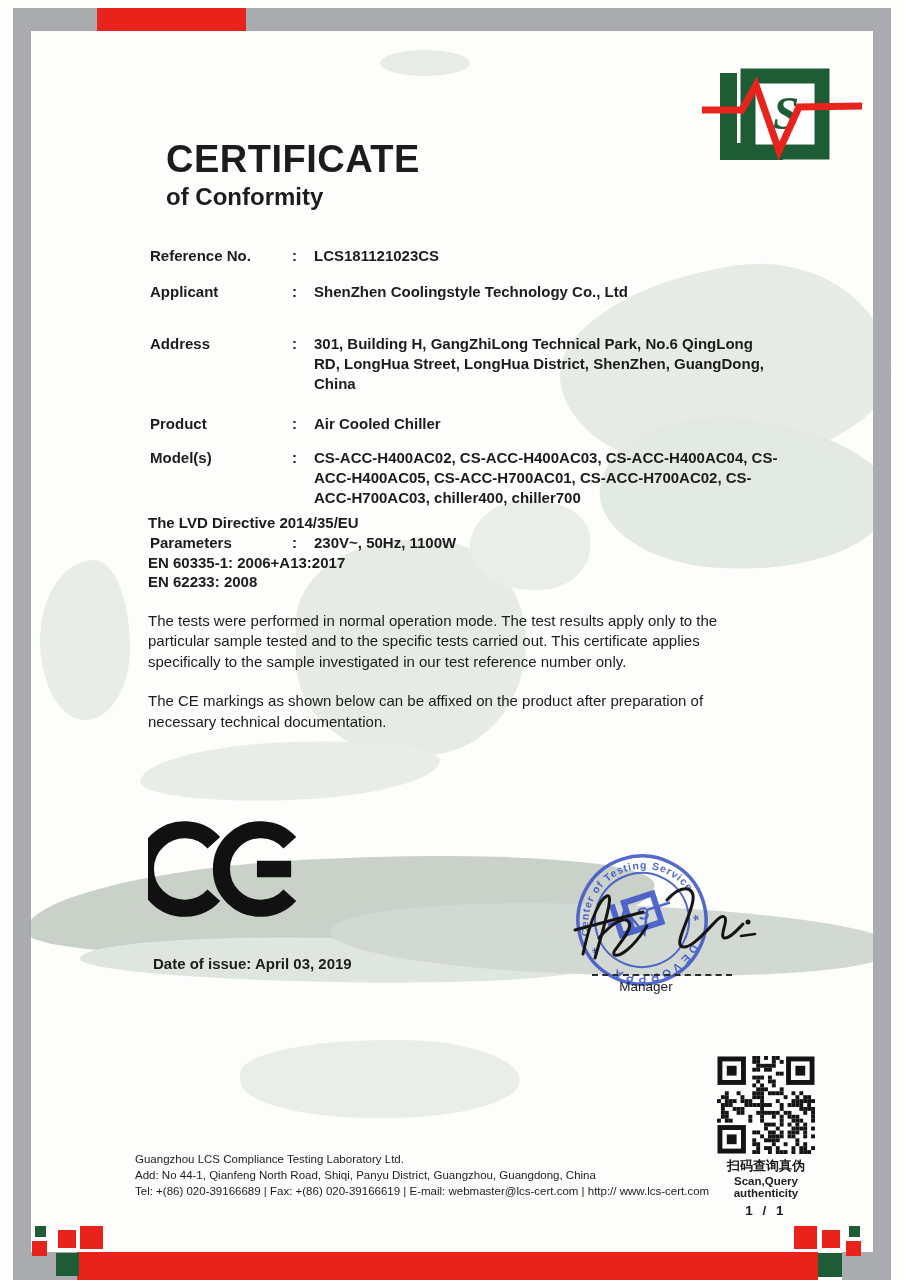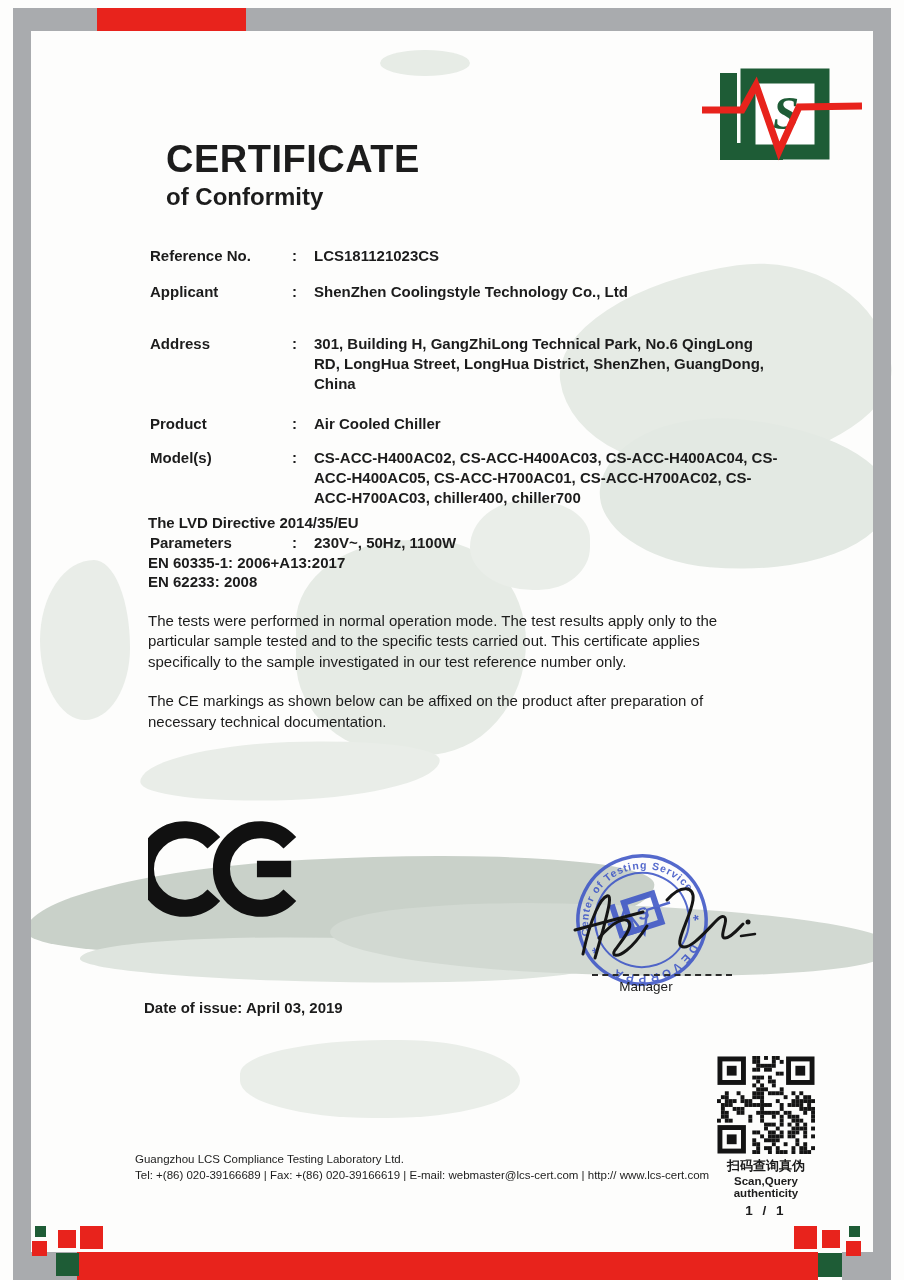--- a/index.html
+++ b/index.html
@@ -26,21 +26,21 @@
   .fcolon{width:22px;flex:none;}
   .fvalue{flex:1;}
   .mb16{margin-bottom:16px;} .mb14{margin-bottom:14px;} .mb20{margin-bottom:20px;margin-top:32px;} .mb26{margin-bottom:26px;}
   
   .bodyblock{position:absolute;left:148px;top:513px;width:594px;z-index:6;font-size:15px;line-height:1.37;}
   .bodyblock p{margin:0 0 19px 0;}
   .bold{font-weight:700;}
   .stds{margin:0 0 19px 0;font-weight:700;line-height:1.3;}
   
   .ce{position:absolute;left:148px;top:812px;z-index:6;}
-  .dateline{position:absolute;left:144px;top:955px;font-size:15px;font-weight:700;z-index:7;margin-top:44px;}
+  .dateline{position:absolute;left:153px;top:955px;font-size:15px;font-weight:700;z-index:7;}
   
   .stamp{position:absolute;left:550px;top:840px;z-index:7;opacity:.88;}
   .stamp text{fill:#3d55c6;font-family:"Liberation Sans",sans-serif;}
   .stamp-arc-letter{font-size:11.5px;font-weight:700;letter-spacing:1px;}
   .signature{position:absolute;left:545px;top:850px;z-index:8;}
   .sigline{position:absolute;left:592px;top:974px;width:140px;border-bottom:2px dashed #2a2a2a;z-index:8;}
   .manager{position:absolute;left:596px;top:979px;width:100px;text-align:center;font-size:13.5px;z-index:8;}
   
   .footer{position:absolute;left:135px;top:1151px;width:600px;font-size:11.5px;line-height:1.4;z-index:6;}
   .qrblock{position:absolute;left:704px;top:1056px;width:124px;text-align:center;z-index:6;}
@@ -190,20 +190,21 @@
       <path d="M 122 50 C 136 34 150 36 148 50 C 146 66 130 92 136 96 C 144 102 162 80 172 70 C 178 64 182 66 180 74 C 178 82 176 88 180 88 C 186 88 194 78 198 74"></path>
       <path d="M 196 86 L 210 84" stroke-width="2.5"></path>
     </g>
     <circle cx="203" cy="72" r="2.5" fill="#151515"></circle>
   </svg>
   <div class="sigline"></div>
   <div class="manager">Manager</div>
 
   <div class="footer">
     <div>Guangzhou LCS Compliance Testing Laboratory Ltd.</div>
+    <div>Add: No 44-1, Qianfeng North Road, Shiqi, Panyu District, Guangzhou, Guangdong, China</div>
     <div>Tel: +(86) 020-39166689  |  Fax: +(86) 020-39166619   |  E-mail: webmaster@lcs-cert.com  |  http:// www.lcs-cert.com</div>
   </div>
 
   <div class="qrblock">
     <svg id="qr" width="98" height="98" viewBox="0 0 100 100">
         <g fill="#141414">
           <rect x="36" y="0" width="4" height="4"></rect>
           <rect x="40" y="0" width="4" height="4"></rect>
           <rect x="48" y="0" width="4" height="4"></rect>
           <rect x="56" y="0" width="4" height="4"></rect>

